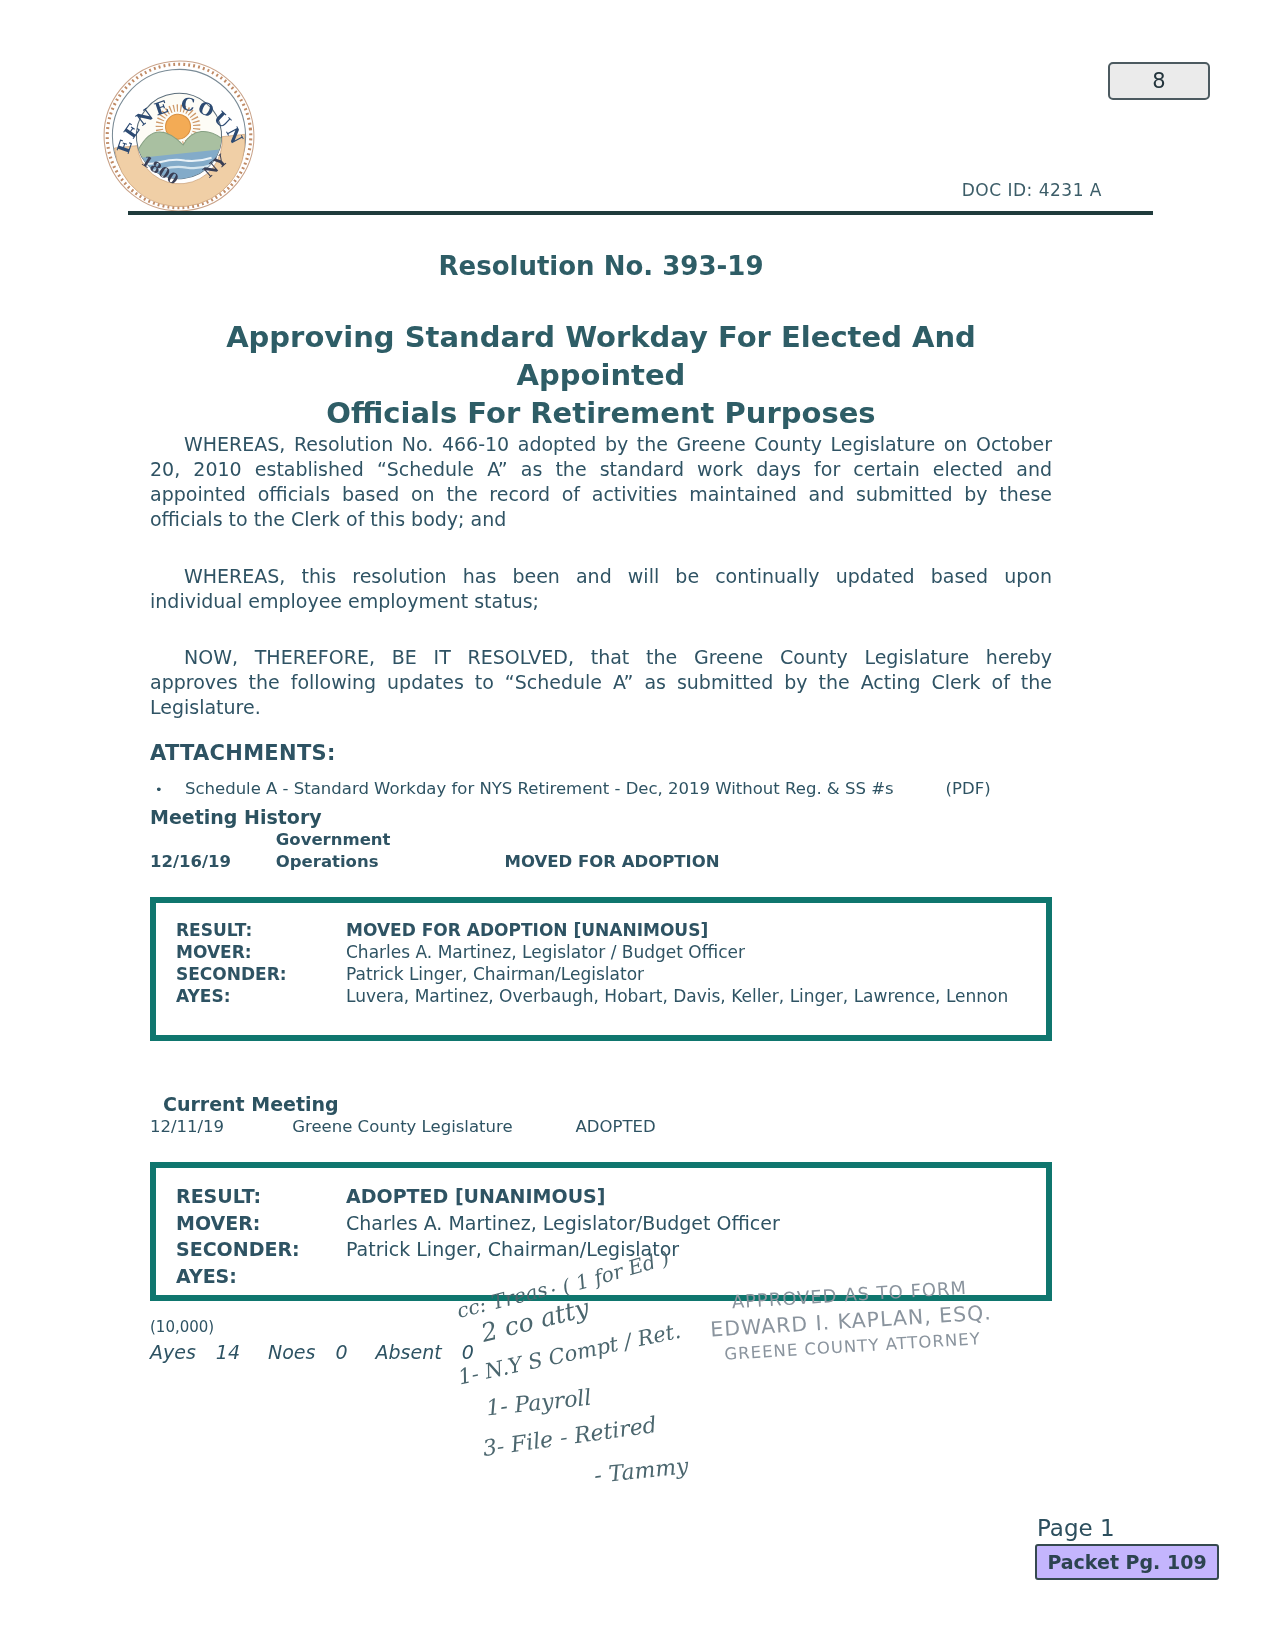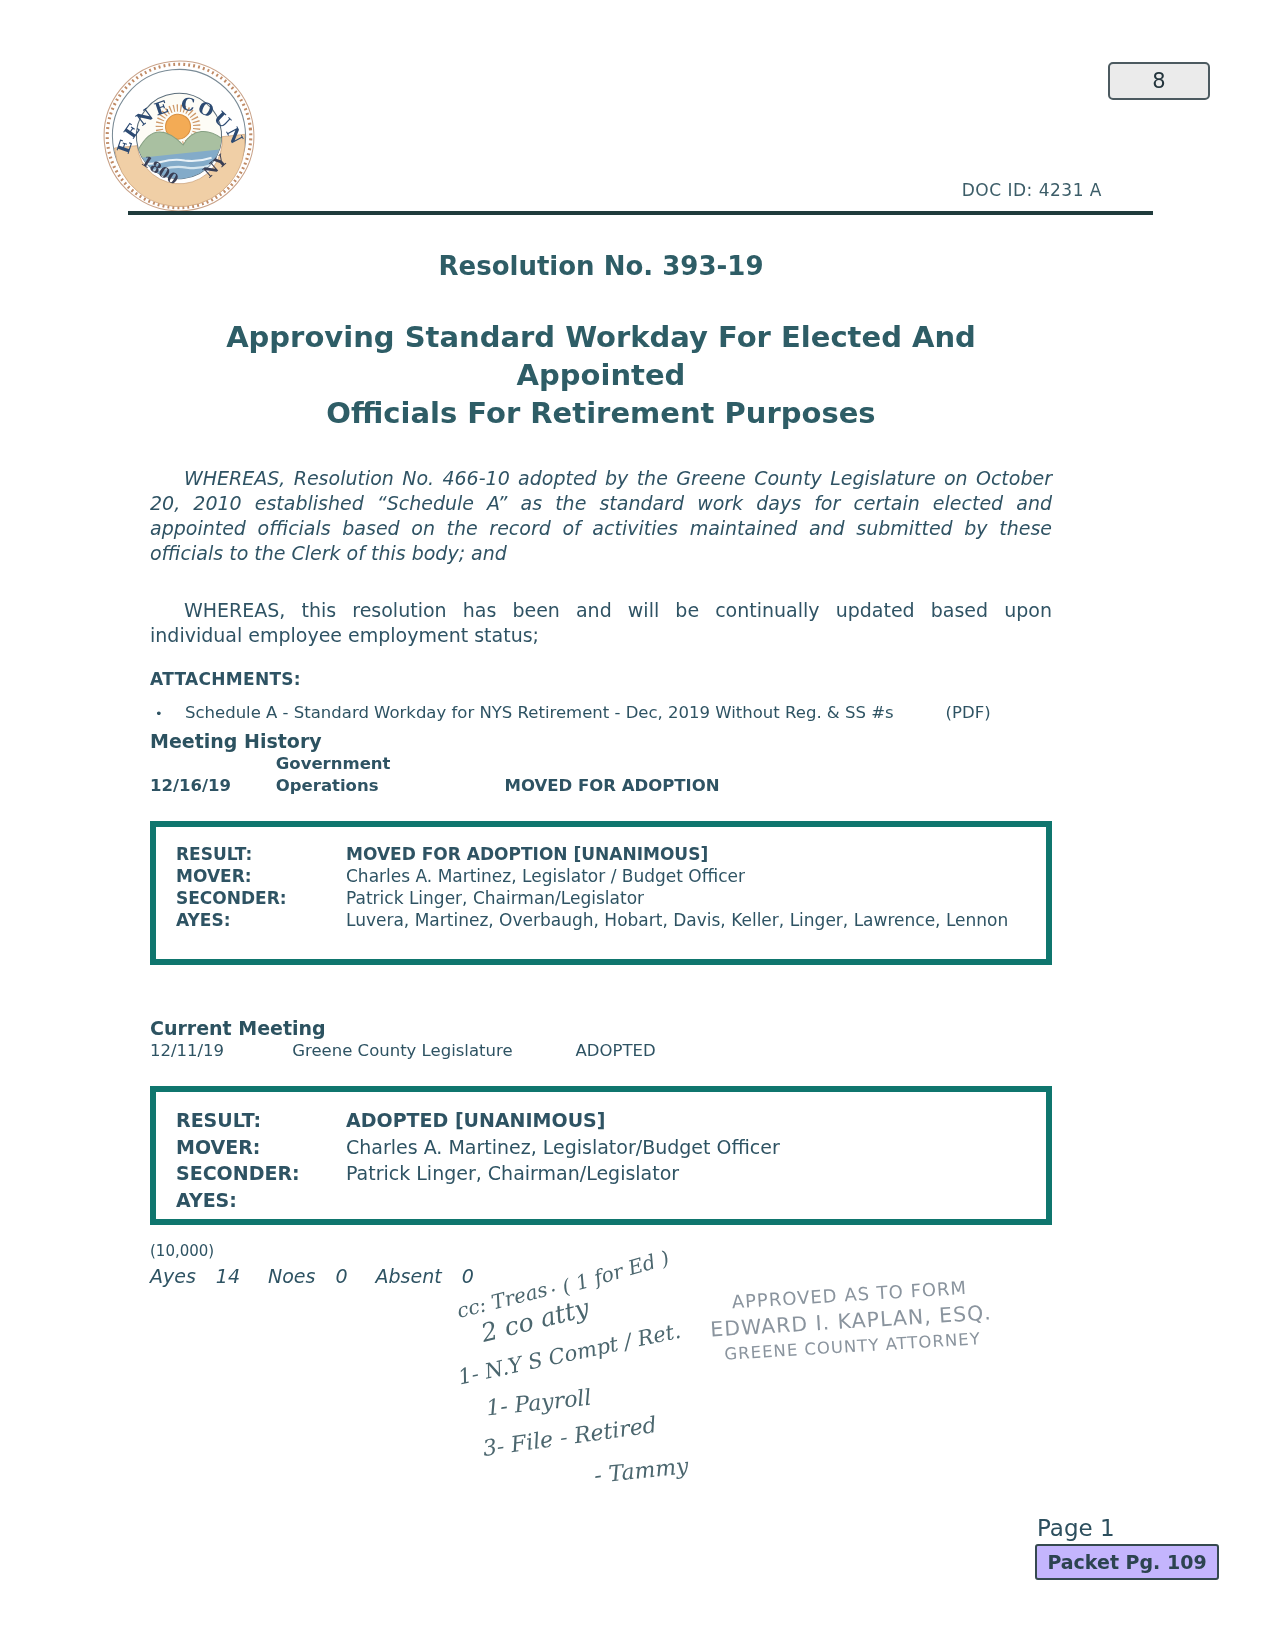--- a/index.html
+++ b/index.html
@@ -20,25 +20,25 @@
   .doc-id{position:absolute;left:880px;top:180px;width:222px;text-align:right;
     font-size:17px;color:#3c5d68;letter-spacing:0.5px;}
   .rule{position:absolute;left:128px;top:211px;width:1025px;height:4px;background:#203b3c;}
   
   .content{position:absolute;left:150px;top:216px;width:902px;}
   .title{margin-top:34px;text-align:center;font-size:26px;font-weight:bold;
     color:#2e5d66;line-height:32px;}
   .subtitle{margin-top:36px;text-align:center;font-size:29px;font-weight:bold;
     color:#2e5d66;line-height:38px;}
   .para{font-size:19px;line-height:25px;color:#2f5364;}
-  .p1{margin-top:34px;font-style:italic;} .p2{margin-top:32px;} .p3{margin-top:31px;}
+  .p1{} .p2{margin-top:32px;} .p3{margin-top:31px;}
   .jline{text-align:justify;text-align-last:justify;}
   .jline.first{text-indent:34px;}
   .jline.last{text-align-last:left;}
-  .attach-head{margin-top:21px;font-size:17px;font-weight:bold;letter-spacing:0.3px;}
+  .attach-head{margin-top:21px;font-size:21px;font-weight:bold;letter-spacing:0.3px;}
   .attach-item{margin-top:14px;font-size:16.5px;display:flex;align-items:baseline;}
   .attach-item .bullet{width:30px;padding-left:5px;font-size:13px;}
   .attach-item .fmt{margin-left:52px;white-space:nowrap;}
   .sec-head{margin-top:8px;font-size:19px;font-weight:bold;line-height:22px;color:#2c5260;}
   .meta-row{font-size:16.5px;line-height:22px;margin-top:1px;}
   .meta-row.bold{font-weight:bold;}
   .meta-row .m-date{display:inline-block;}
   .hist .m-date{width:120px;} .hist .m-body{display:inline-block;width:223px;}
   .curr .m-date{width:137px;} .curr .m-body{display:inline-block;width:278px;}
   .result-box{border:6px solid #0f766e;margin-top:24px;}
@@ -128,20 +128,25 @@
       <div class="jline">20, 2010 established “Schedule A” as the standard work days for certain elected and</div>
       <div class="jline">appointed officials based on the record of activities maintained and submitted by these</div>
       <div class="jline last">officials to the Clerk of this body; and</div>
     </div>
 
     <div class="para p2">
       <div class="jline first">WHEREAS, this resolution has been and will be continually updated based upon</div>
       <div class="jline last">individual employee employment status;</div>
     </div>
 
+    <div class="para p3">
+      <div class="jline first">NOW, THEREFORE, BE IT RESOLVED, that the Greene County Legislature hereby</div>
+      <div class="jline">approves the following updates to “Schedule A” as submitted by the Acting Clerk of the</div>
+      <div class="jline last">Legislature.</div>
+    </div>
 
     <div class="attach-head">ATTACHMENTS:</div>
 
     <div class="attach-item">
       <span class="bullet">•</span>
       <span>Schedule A - Standard Workday for NYS Retirement - Dec, 2019 Without Reg. &amp; SS #s</span>
       <span class="fmt">(PDF)</span>
     </div>
 
     <div class="sec-head">Meeting History</div>
@@ -163,21 +168,21 @@
       <div class="rrow">
         <span class="rlabel">SECONDER:</span>
         <span class="rvalue">Patrick Linger, Chairman/Legislator</span>
       </div>
       <div class="rrow">
         <span class="rlabel">AYES:</span>
         <span class="rvalue">Luvera, Martinez, Overbaugh, Hobart, Davis, Keller, Linger, Lawrence, Lennon</span>
       </div>
     </div>
 
-    <div class="sec-head" style="margin-top:52px;">Current Meeting</div>
+    <div class="sec-head" style="margin-top:52px;margin-left:13px;">Current Meeting</div>
     <div class="meta-row curr">
       <span class="m-date">12/11/19</span>
       <span class="m-body">Greene County Legislature</span>
       <span class="m-action">ADOPTED</span>
     </div>
 
     <div class="result-box rb2">
       <div class="rrow">
         <span class="rlabel">RESULT:</span>
         <span class="rvalue strong">ADOPTED [UNANIMOUS]</span>

